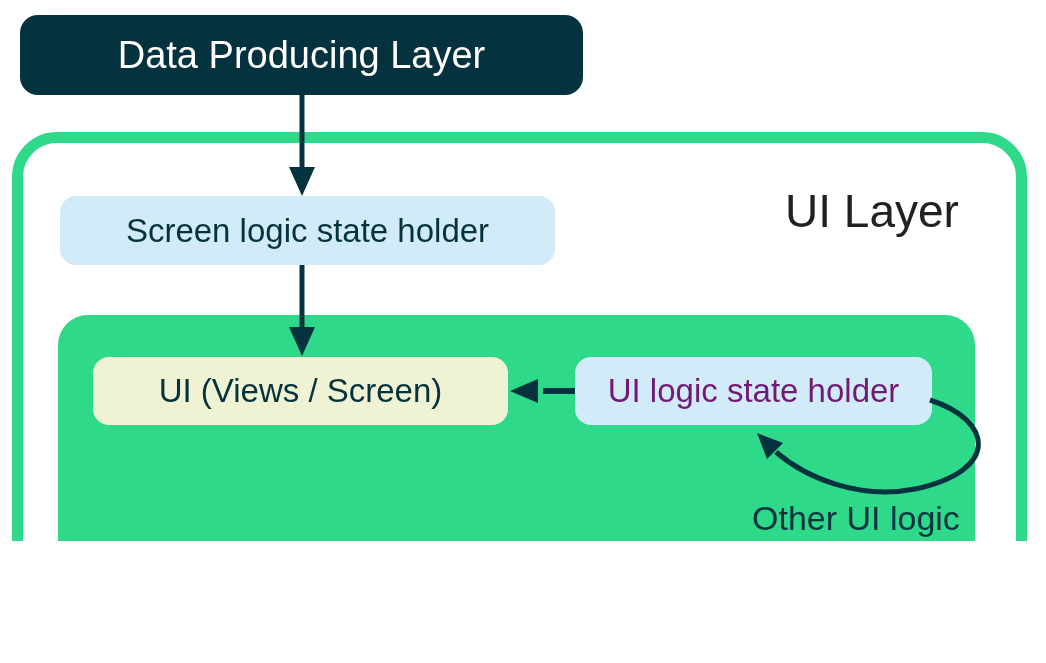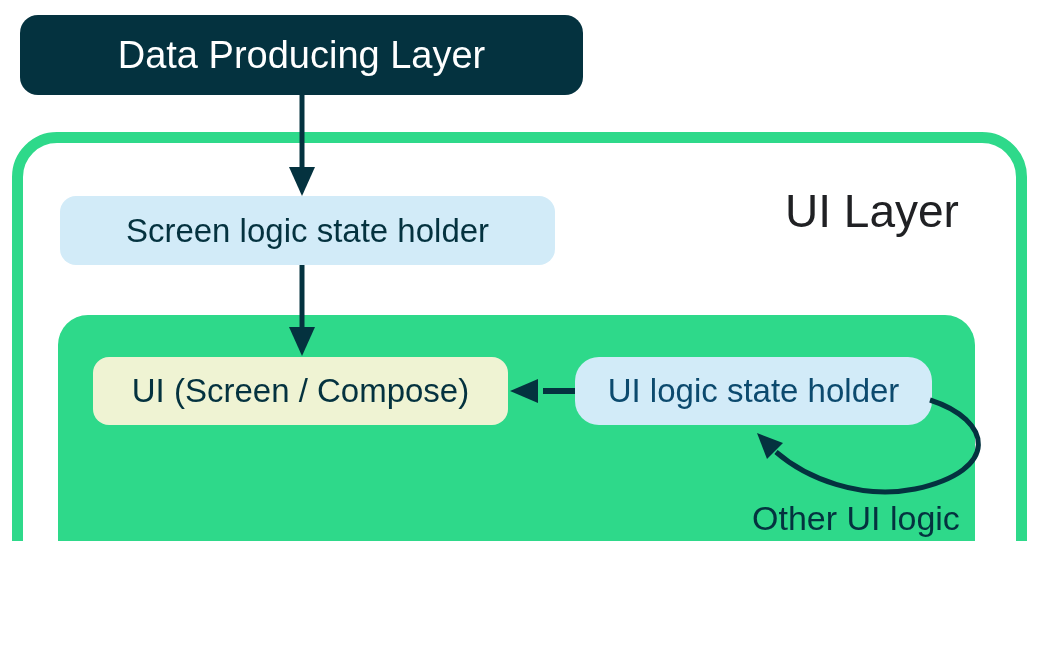--- a/index.html
+++ b/index.html
@@ -76,22 +76,22 @@
     background: #EFF3D3;
     border-radius: 16px;
     color: #04323F;
     font-size: 33px;
     z-index: 3;
   }
   .logic-box {
     left: 575px; top: 357px;
     width: 357px; height: 68px;
     background: #D2EBF8;
-    border-radius: 24px;
-    color: #0c4a6e;
+    border-radius: 16px;
+    color: #701a75;
     font-size: 33px;
     z-index: 3;
   }
   .lifecycle-label {
     position: absolute;
     left: 107px; top: 510px;
     color: #ffffff;
     font-size: 31px;
     z-index: 3;
     white-space: nowrap;
@@ -127,21 +127,21 @@
 
   <div class="ui-layer-label">UI Layer</div>
 
   <div class="box screen-box">
     <span>Screen logic state holder</span>
   </div>
 
   <div class="inner-green"></div>
 
   <div class="box yellow-box">
-    <span>UI (Screen / Compose)</span>
+    <span>UI (Views / Screen)</span>
   </div>
 
   <div class="box logic-box">
     <span>UI logic state holder</span>
   </div>
 
 
   <div class="other-label">Other UI logic state holders</div>
 
   <svg class="arrows" viewBox="0 0 1046 663" xmlns="http://www.w3.org/2000/svg">

